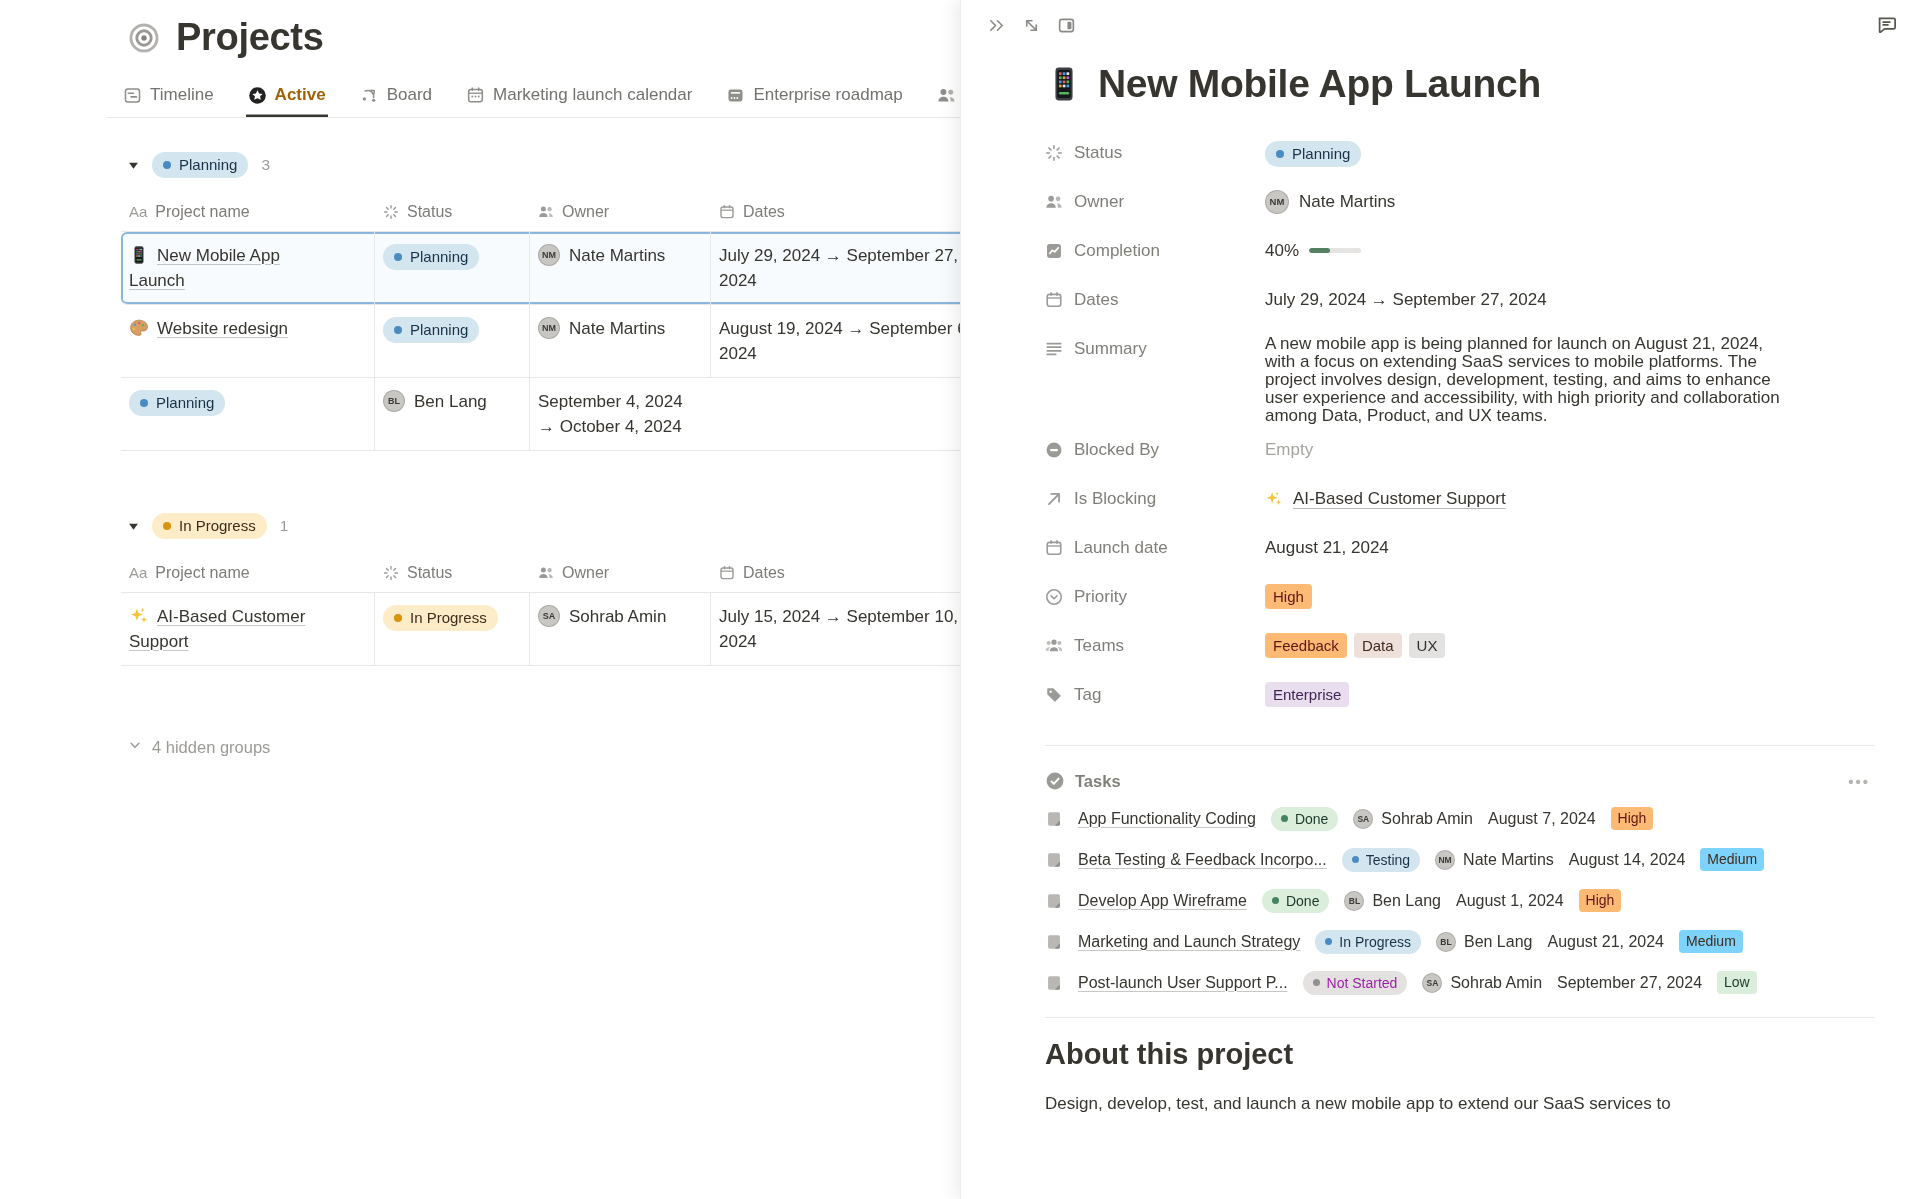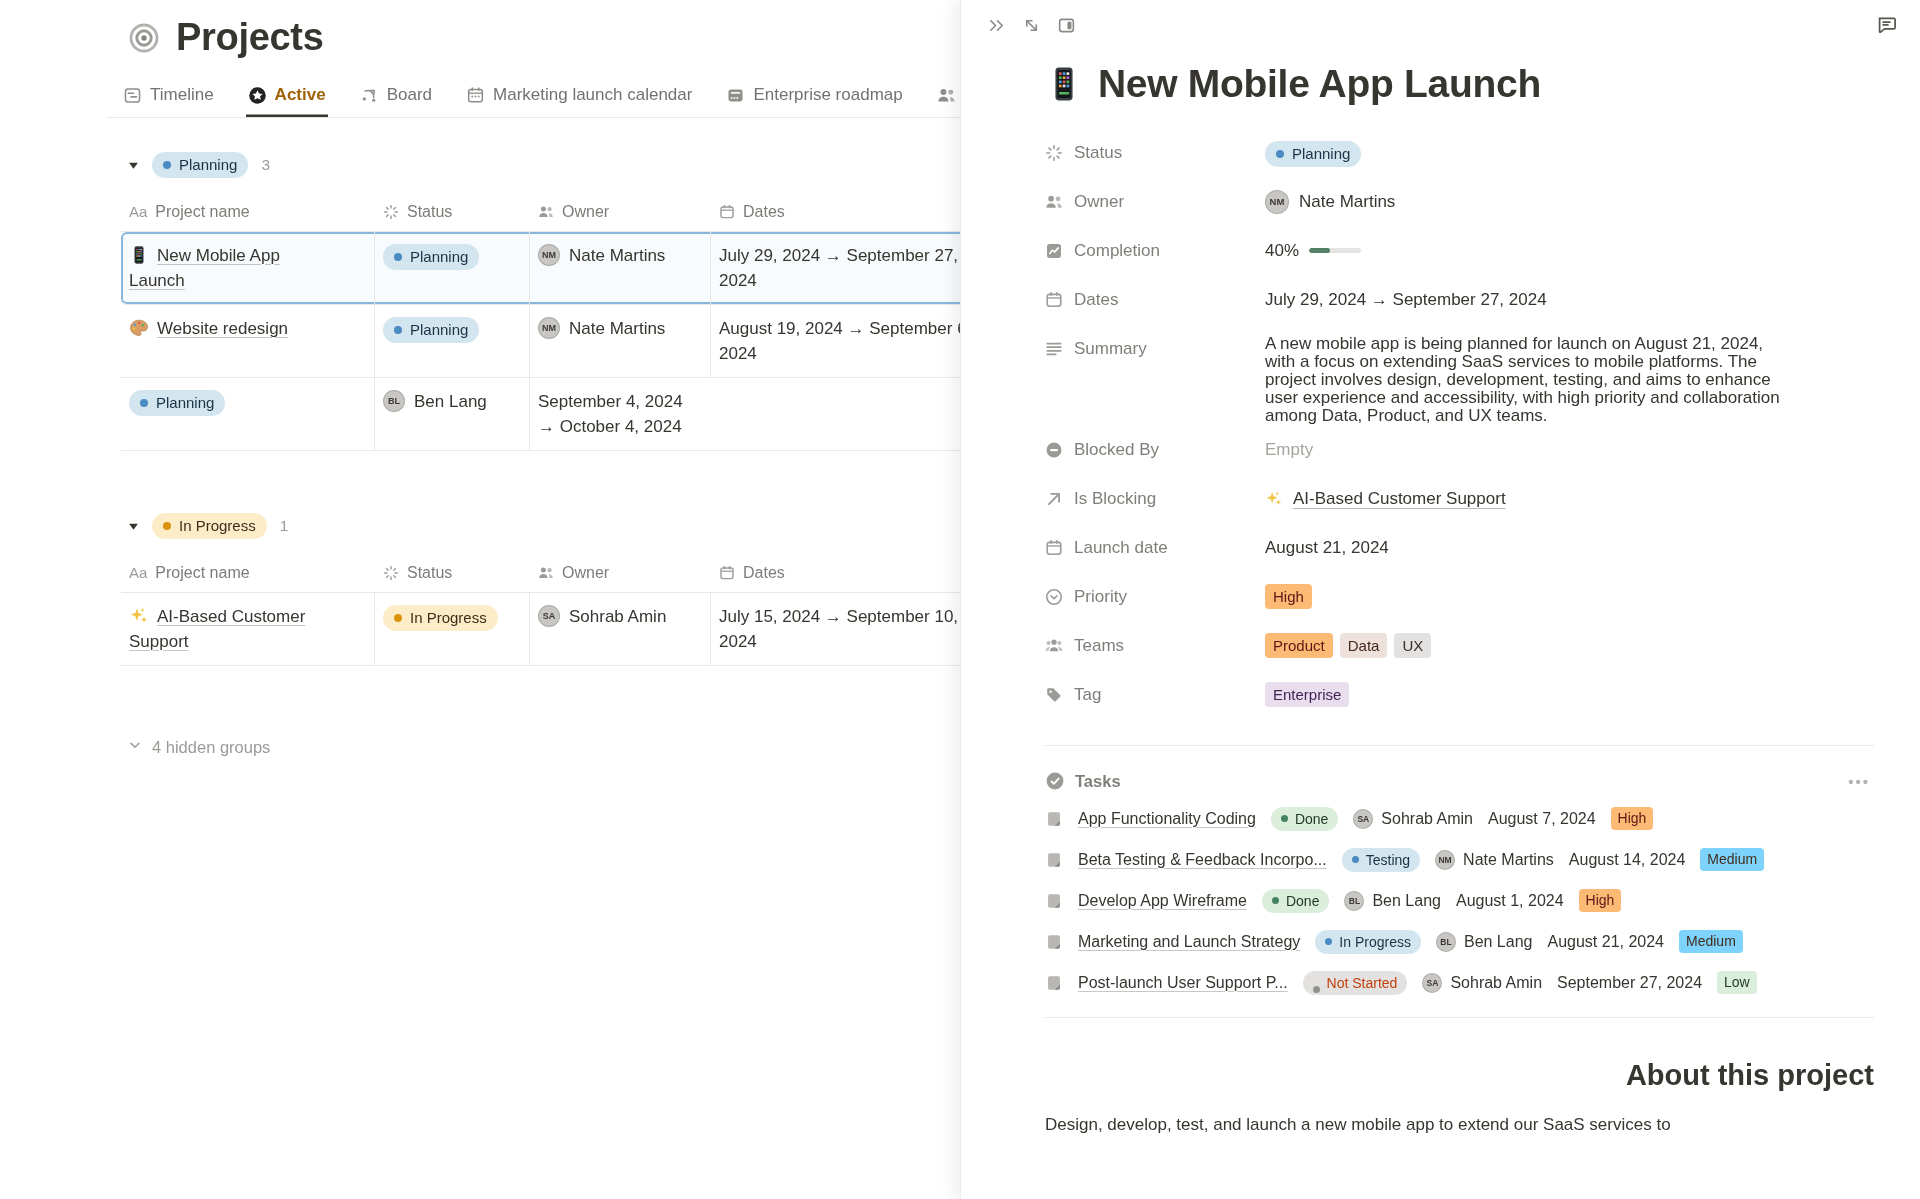--- a/index.html
+++ b/index.html
@@ -43,21 +43,21 @@
 
   
   .pill { display:inline-flex; align-items:center; gap:8px; border-radius:999px;
     padding:3px 11px; font-size:15px; line-height:20px; white-space:nowrap; }
   .pill .dot { width:8px; height:8px; border-radius:50%; }
   .pill-sm { font-size:14px; padding:2px 10px; gap:7px; }
   .pill-sm .dot { width:7px; height:7px; }
   .c-blue { background:#d3e5ef; color:#183347; } .c-blue .dot { background:#4a8bc2; }
   .c-yellow { background:#fdecc8; color:#402c1b; } .c-yellow .dot { background:#d9930d; }
   .c-green { background:#dbeddb; color:#1c3829; } .c-green .dot { background:#448361; }
-  .c-gray { background:#e3e2e0; color:#c2410c;align-items:flex-end; } .c-gray .dot { background:#91918e; }
+  .c-gray { background:#e3e2e0; color:#a21caf; } .c-gray .dot { background:#91918e; }
   .chip { display:inline-block; border-radius:4px; padding:2px 8px; font-size:15px; line-height:21px; }
   .chip-sm { font-size:14px; padding:1px 7px; }
   .chip-red { background:#fdba74; color:#5d1715; }
   .chip-yellow { background:#7dd3fc; color:#402c1b; }
   .chip-green { background:#dbeddb; color:#1c3829; }
   .chip-brown { background:#eee0da; color:#442a1e; }
   .chip-gray { background:#e3e2e0; color:#32302c; }
   .chip-purple { background:#e8deee; color:#412454; }
 
   .avatar { border-radius:50%; background:#c9c7c3; color:#3b3a37; display:inline-flex;
@@ -93,21 +93,21 @@
   .tasks-header { display:flex; align-items:center; margin-top:18px; height:34px; }
   .tasks-title { color:#80807b; font-size:16.5px; font-weight:600; margin-left:10px; }
   .more-dots { margin-left:auto; color:#b5b3af; font-size:15px; letter-spacing:2px;
     font-weight:700; padding-right:4px; cursor:pointer; }
   .task { display:flex; align-items:center; gap:15px; height:41px; font-size:16px; }
   .task-name { font-weight:500; text-decoration:underline;
     text-decoration-color:rgba(55,53,47,.28); text-underline-offset:3px;
     text-decoration-thickness:1px; white-space:nowrap; cursor:pointer; }
   .task-owner { display:flex; align-items:center; gap:8px; white-space:nowrap; }
   .task-date { white-space:nowrap; }
-  .about-title { font-size:29px; font-weight:700; margin-top:41px;text-align:right; }
+  .about-title { font-size:29px; font-weight:700; margin-top:20px; }
   .about-body { font-size:17px; line-height:26px; margin-top:20px; }
 </style>
 </head>
 <body>
 
 <div class="main">
 
   <div class="page-title">
     <span>
       <svg width="34" height="34" viewBox="0 0 24 24">
@@ -627,21 +627,21 @@
               <path d="M4.3 12.6c0-2.2 1.6-3.6 3.7-3.6s3.7 1.4 3.7 3.6z"></path>
               <circle cx="3.2" cy="5.4" r="1.8" opacity=".65"></circle>
               <path d="M.6 12.2c0-1.9 1.3-3.1 3-3.1.3 0 .7 0 1 .1-.9.8-1.4 1.8-1.4 3z" opacity=".65"></path>
               <circle cx="12.8" cy="5.4" r="1.8" opacity=".65"></circle>
               <path d="M15.4 12.2c0-1.9-1.3-3.1-3-3.1-.3 0-.7 0-1 .1.9.8 1.4 1.8 1.4 3z" opacity=".65"></path>
             </svg>
           </span>
           <span>Teams</span>
         </div>
       <div class="prop-value chips-row">
-        <span class="chip chip-red">Product</span>
+        <span class="chip chip-red">Feedback</span>
         <span class="chip chip-brown">Data</span>
         <span class="chip chip-gray">UX</span>
       </div>
     </div>
 
     <div class="prop">
       <div class="prop-label">
           <span>
             <svg width="18" height="18" viewBox="0 0 16 16">
               <path d="M2 7.2V2.6c0-.3.3-.6.6-.6h4.6c.2 0 .3 0 .4.2l6.2 6.2c.2.2.2.6 0 .8l-4.6 4.6c-.2.2-.6.2-.8 0L2.2 7.6C2 7.5 2 7.4 2 7.2z" fill="#9b9a97"></path>

